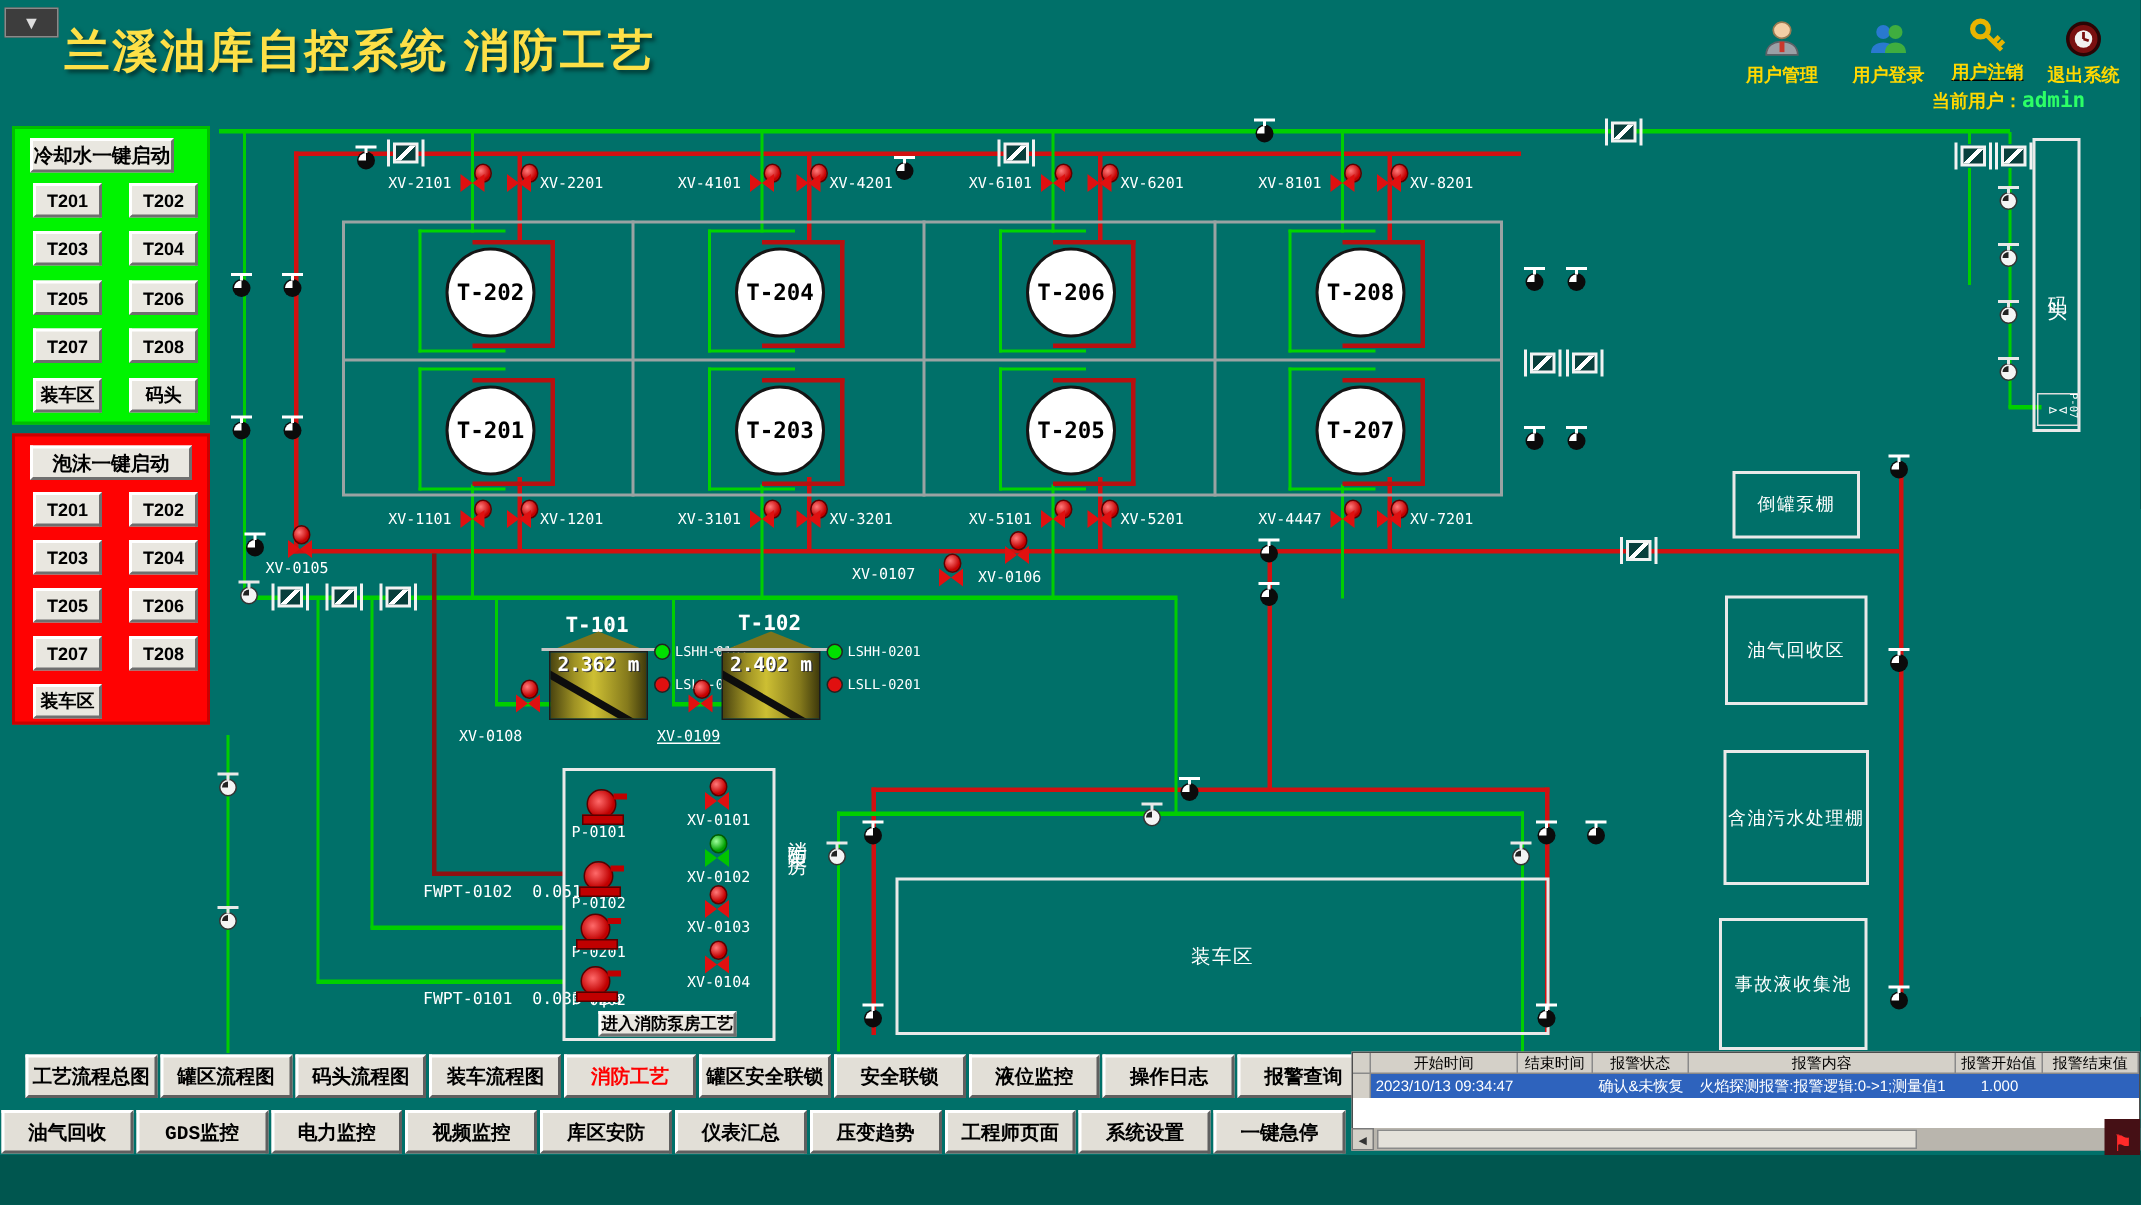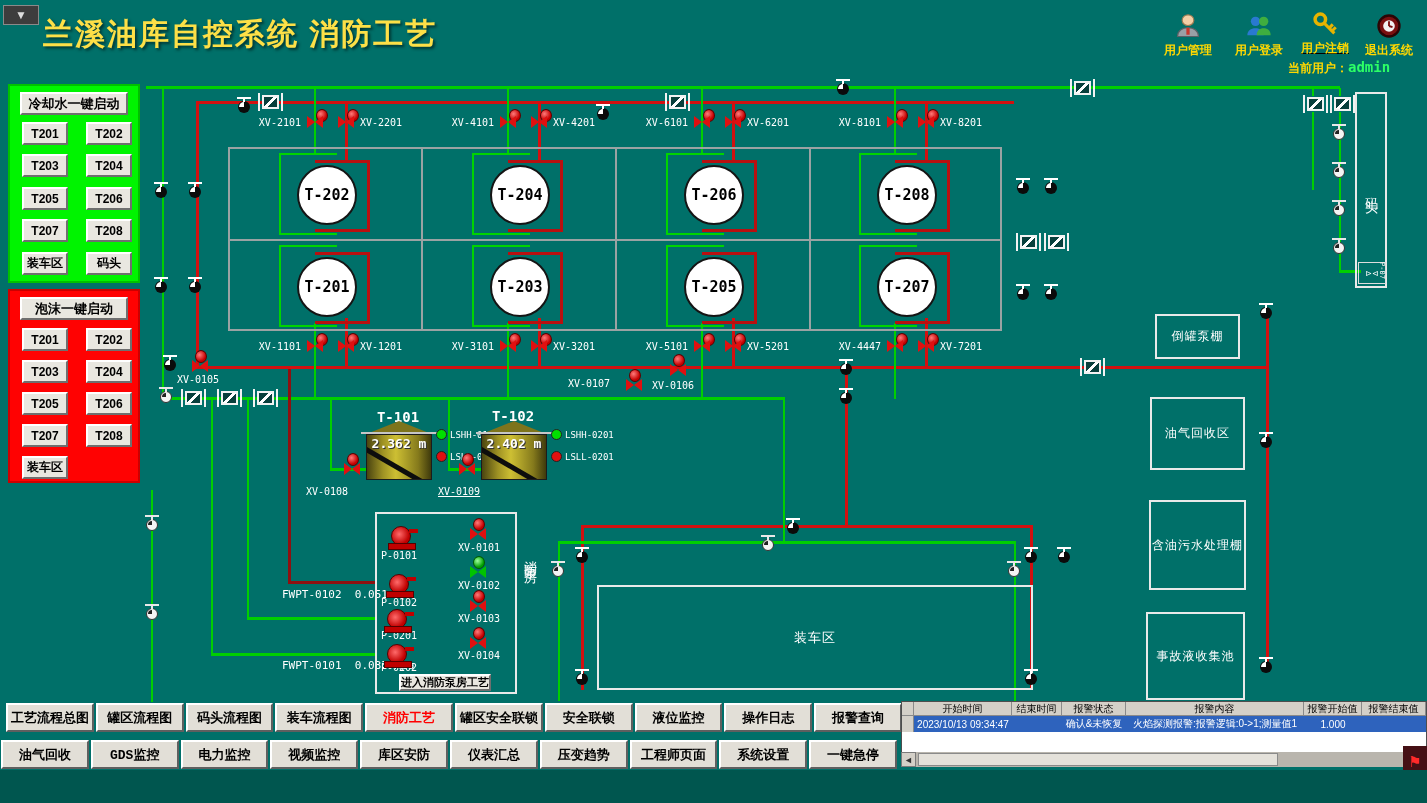--- a/index.html
+++ b/index.html
@@ -457,21 +457,21 @@
     <span class="valve">
         <i class="act"></i>
       </span>
     <span class="valve" style="margin-left:9px;">
         <i class="act"></i>
       </span>
     <span class="lbl-l">XV-7201</span>
   </div>
 
   <div class="panel" style="left:8px;top:84px;width:132px;height:199px;background:#00f400;border:2px solid #00c000;">
-    <div class="btn3d" style="left:10px;top:6px;width:108px;height:23px;font-size:13px;">冷却水一键启动</div>
+    <div class="btn3d" style="left:10px;top:6px;width:96px;height:23px;font-size:13px;">冷却水一键启动</div>
     <div class="btn3d" style="left:12px;top:36px;width:46px;height:23px;font-size:12px;">T201</div>
     <div class="btn3d" style="left:76px;top:36px;width:46px;height:23px;font-size:12px;">T202</div>
     <div class="btn3d" style="left:12px;top:68px;width:46px;height:23px;font-size:12px;">T203</div>
     <div class="btn3d" style="left:76px;top:68px;width:46px;height:23px;font-size:12px;">T204</div>
     <div class="btn3d" style="left:12px;top:101px;width:46px;height:23px;font-size:12px;">T205</div>
     <div class="btn3d" style="left:76px;top:101px;width:46px;height:23px;font-size:12px;">T206</div>
     <div class="btn3d" style="left:12px;top:133px;width:46px;height:23px;font-size:12px;">T207</div>
     <div class="btn3d" style="left:76px;top:133px;width:46px;height:23px;font-size:12px;">T208</div>
     <div class="btn3d" style="left:12px;top:166px;width:46px;height:23px;font-size:12px;">装车区</div>
     <div class="btn3d" style="left:76px;top:166px;width:46px;height:23px;font-size:12px;">码头</div>
@@ -596,21 +596,21 @@
   <div class="wbox" style="left:1150px;top:397px;width:95px;height:73px;font-size:12px;">
     <span>油气回收区</span>
   </div>
   <div class="wbox" style="left:1149px;top:500px;width:97px;height:90px;font-size:12px;">
     <span>含油污水处理棚</span>
   </div>
   <div class="wbox" style="left:1146px;top:612px;width:99px;height:88px;font-size:12px;">
     <span>事故液收集池</span>
   </div>
 
-  <div class="menurow" style="left:5px;top:702px;">
+  <div class="menurow" style="left:16px;top:702px;">
     <div class="menu-btn">工艺流程总图</div>
     <div class="menu-btn">罐区流程图</div>
     <div class="menu-btn">码头流程图</div>
     <div class="menu-btn">装车流程图</div>
     <div class="menu-btn active">消防工艺</div>
     <div class="menu-btn">罐区安全联锁</div>
     <div class="menu-btn">安全联锁</div>
     <div class="menu-btn">液位监控</div>
     <div class="menu-btn">操作日志</div>
     <div class="menu-btn">报警查询</div>

